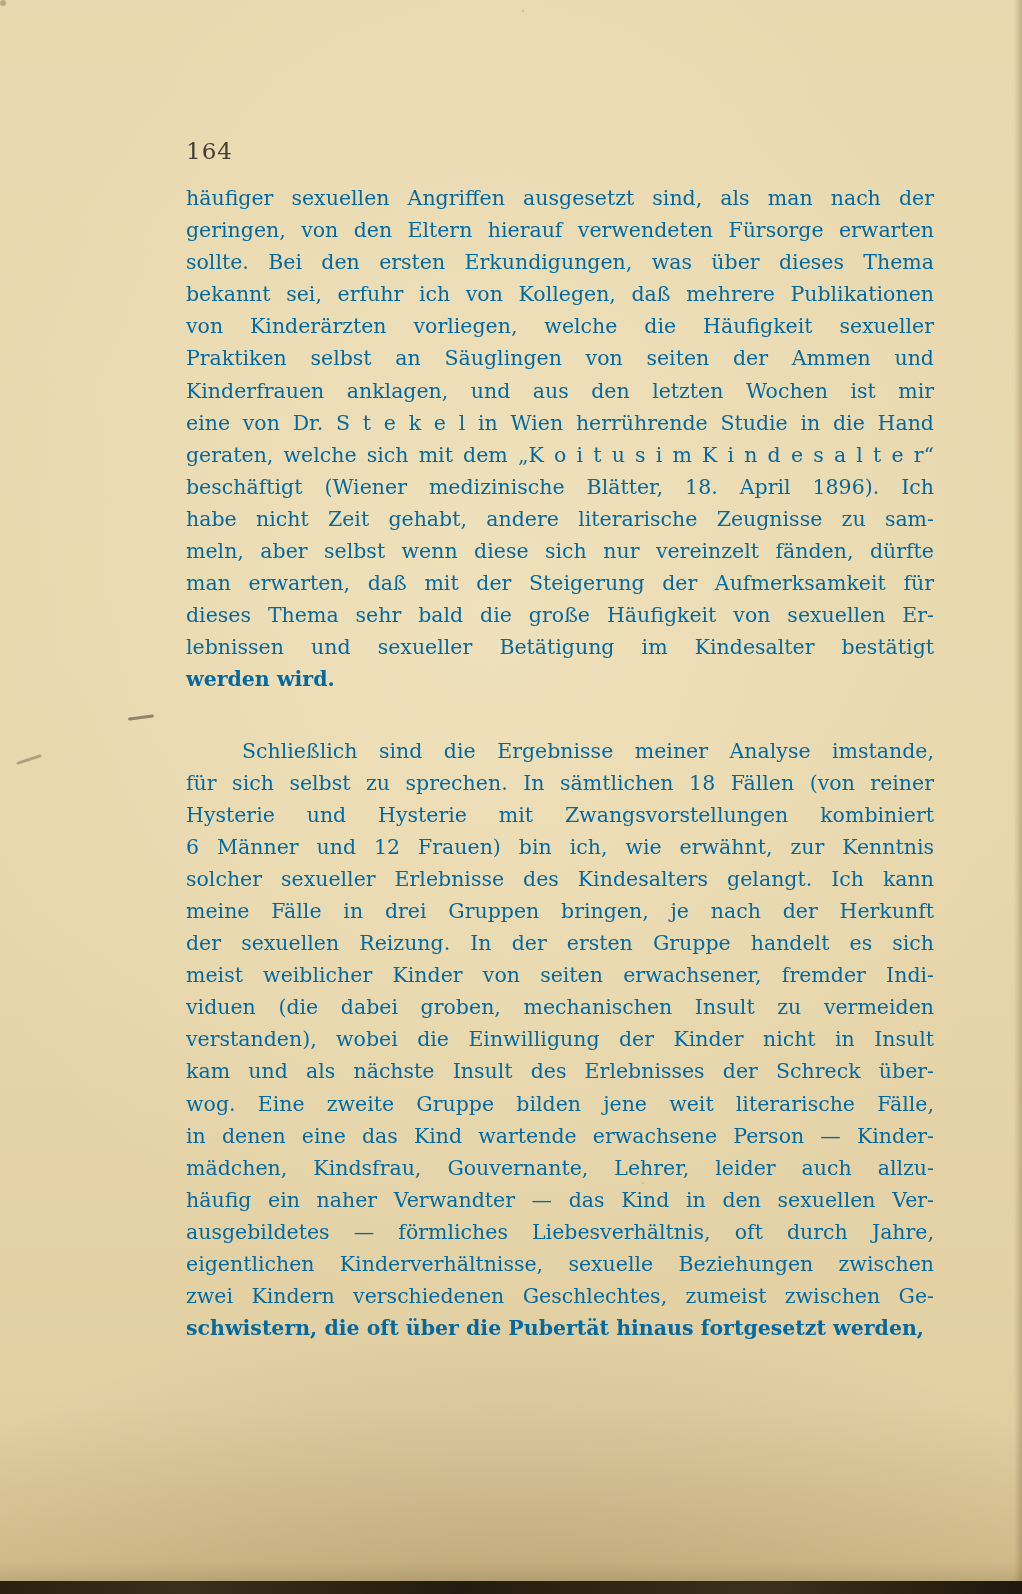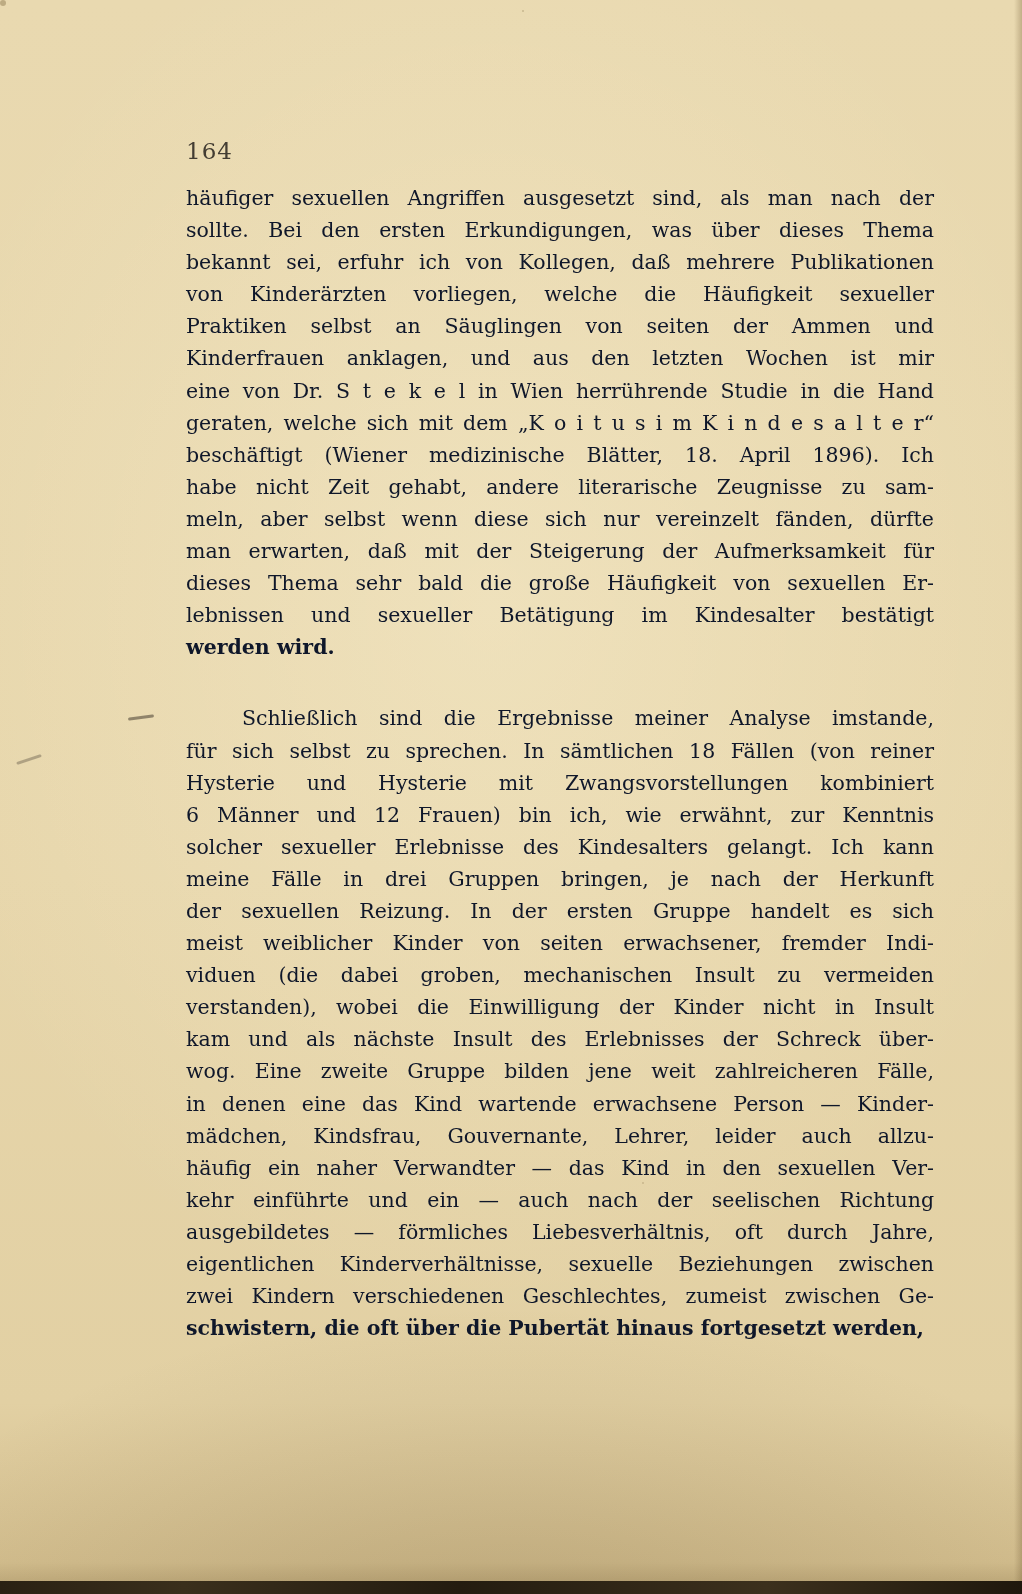--- a/index.html
+++ b/index.html
@@ -75,21 +75,21 @@
     letter-spacing: 1px;
     margin-top: 16px;
   }
   .text-block {
     position: absolute;
     left: 186px;
     top: 182px;
     width: 748px;
     font-size: 20.5px;
     line-height: 32.1px;
-    color: #0f172a;
+    color: #0369a1;
     text-rendering: optimizeLegibility;
   }
   .paragraph { margin: 0; }
   .line {
     text-align: justify;
     text-align-last: justify;
     white-space: nowrap;
   }
   .line.last {
     text-align-last: left;
@@ -107,20 +107,21 @@
 <div class="foxing"></div>
 <div class="margin-mark-dash"></div>
 <div class="margin-mark-slash"></div>
 
 <div class="page-number">164</div>
 
 <div class="text-block">
 
   <div class="paragraph">
     <div class="line">häufiger sexuellen Angriffen ausgesetzt sind, als man nach der</div>
+    <div class="line">geringen, von den Eltern hierauf verwendeten Fürsorge erwarten</div>
     <div class="line">sollte. Bei den ersten Erkundigungen, was über dieses Thema</div>
     <div class="line">bekannt sei, erfuhr ich von Kollegen, daß mehrere Publikationen</div>
     <div class="line">von Kinderärzten vorliegen, welche die Häufigkeit sexueller</div>
     <div class="line">Praktiken selbst an Säuglingen von seiten der Ammen und</div>
     <div class="line">Kinderfrauen anklagen, und aus den letzten Wochen ist mir</div>
     <div class="line">eine von Dr. S t e k e l in Wien herrührende Studie in die Hand</div>
     <div class="line">geraten, welche sich mit dem „K o i t u s  i m  K i n d e s a l t e r“</div>
     <div class="line">beschäftigt (Wiener medizinische Blätter, 18. April 1896). Ich</div>
     <div class="line">habe nicht Zeit gehabt, andere literarische Zeugnisse zu sam-</div>
     <div class="line">meln, aber selbst wenn diese sich nur vereinzelt fänden, dürfte</div>
@@ -135,25 +136,24 @@
     <div class="line">für sich selbst zu sprechen. In sämtlichen 18 Fällen (von reiner</div>
     <div class="line">Hysterie und Hysterie mit Zwangsvorstellungen kombiniert</div>
     <div class="line">6 Männer und 12 Frauen) bin ich, wie erwähnt, zur Kenntnis</div>
     <div class="line">solcher sexueller Erlebnisse des Kindesalters gelangt. Ich kann</div>
     <div class="line">meine Fälle in drei Gruppen bringen, je nach der Herkunft</div>
     <div class="line">der sexuellen Reizung. In der ersten Gruppe handelt es sich</div>
     <div class="line">meist weiblicher Kinder von seiten erwachsener, fremder Indi-</div>
     <div class="line">viduen (die dabei groben, mechanischen Insult zu vermeiden</div>
     <div class="line">verstanden), wobei die Einwilligung der Kinder nicht in Insult</div>
     <div class="line">kam und als nächste Insult des Erlebnisses der Schreck über-</div>
-    <div class="line">wog. Eine zweite Gruppe bilden jene weit zahlreicheren Fälle,</div>
+    <div class="line">wog. Eine zweite Gruppe bilden jene weit literarische Fälle,</div>
     <div class="line">in denen eine das Kind wartende erwachsene Person — Kinder-</div>
     <div class="line">mädchen, Kindsfrau, Gouvernante, Lehrer, leider auch allzu-</div>
     <div class="line">häufig ein naher Verwandter — das Kind in den sexuellen Ver-</div>
-    <div class="line">kehr einführte und ein — auch nach der seelischen Richtung</div>
     <div class="line">ausgebildetes — förmliches Liebesverhältnis, oft durch Jahre,</div>
     <div class="line">eigentlichen Kinderverhältnisse, sexuelle Beziehungen zwischen</div>
     <div class="line">zwei Kindern verschiedenen Geschlechtes, zumeist zwischen Ge-</div>
     <div class="line last">schwistern, die oft über die Pubertät hinaus fortgesetzt werden,</div>
   </div>
 
 </div>
 
 <div class="paper-edge-right"></div>
 <div class="paper-edge-bottom"></div>

